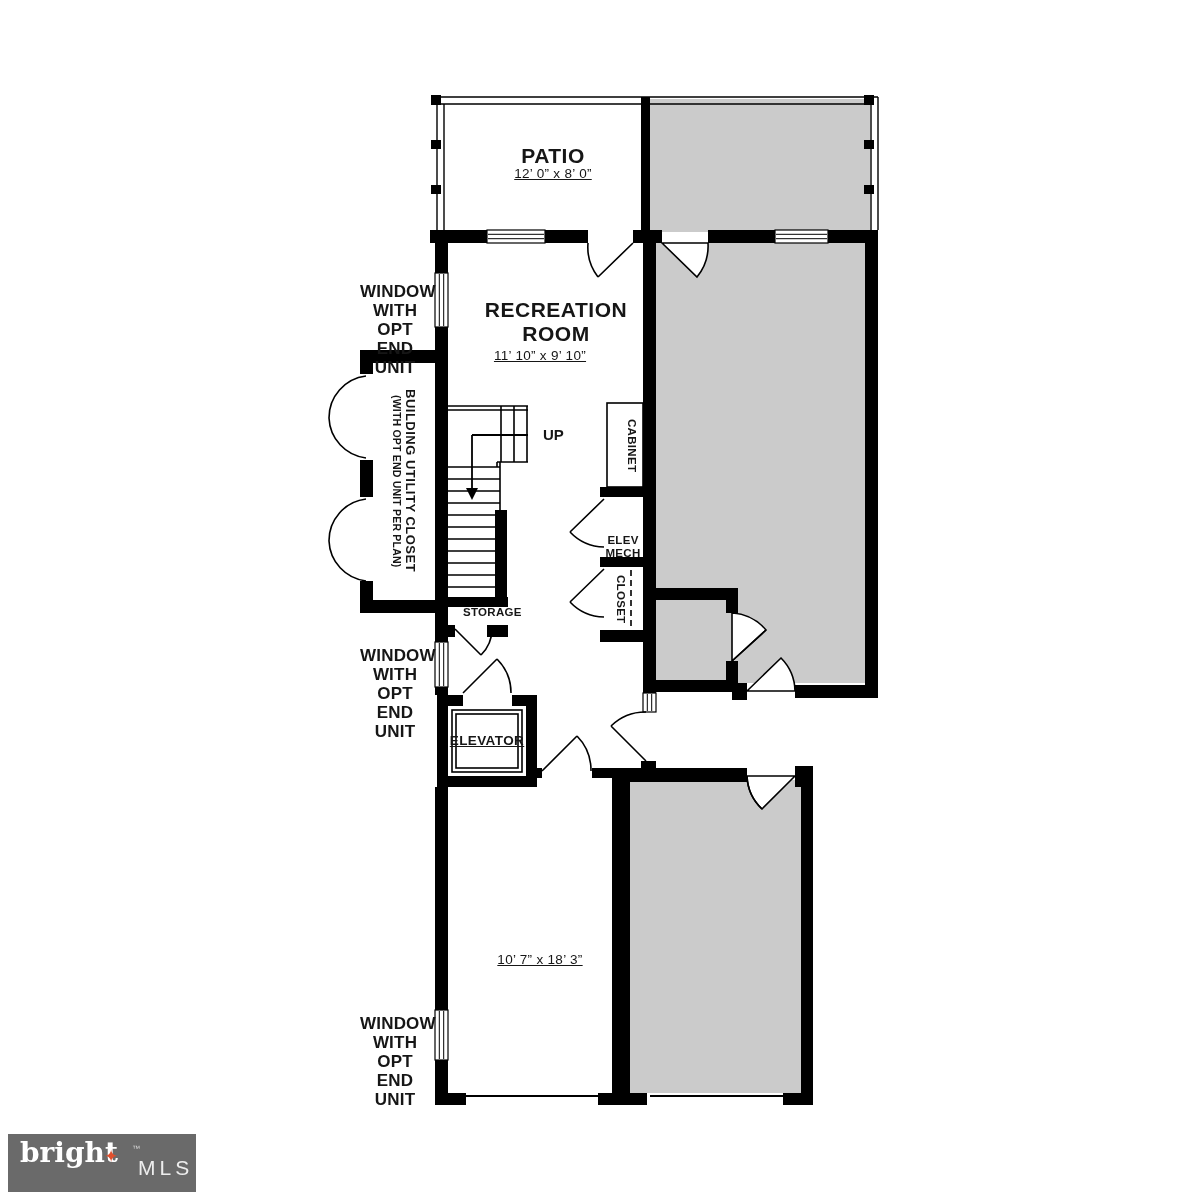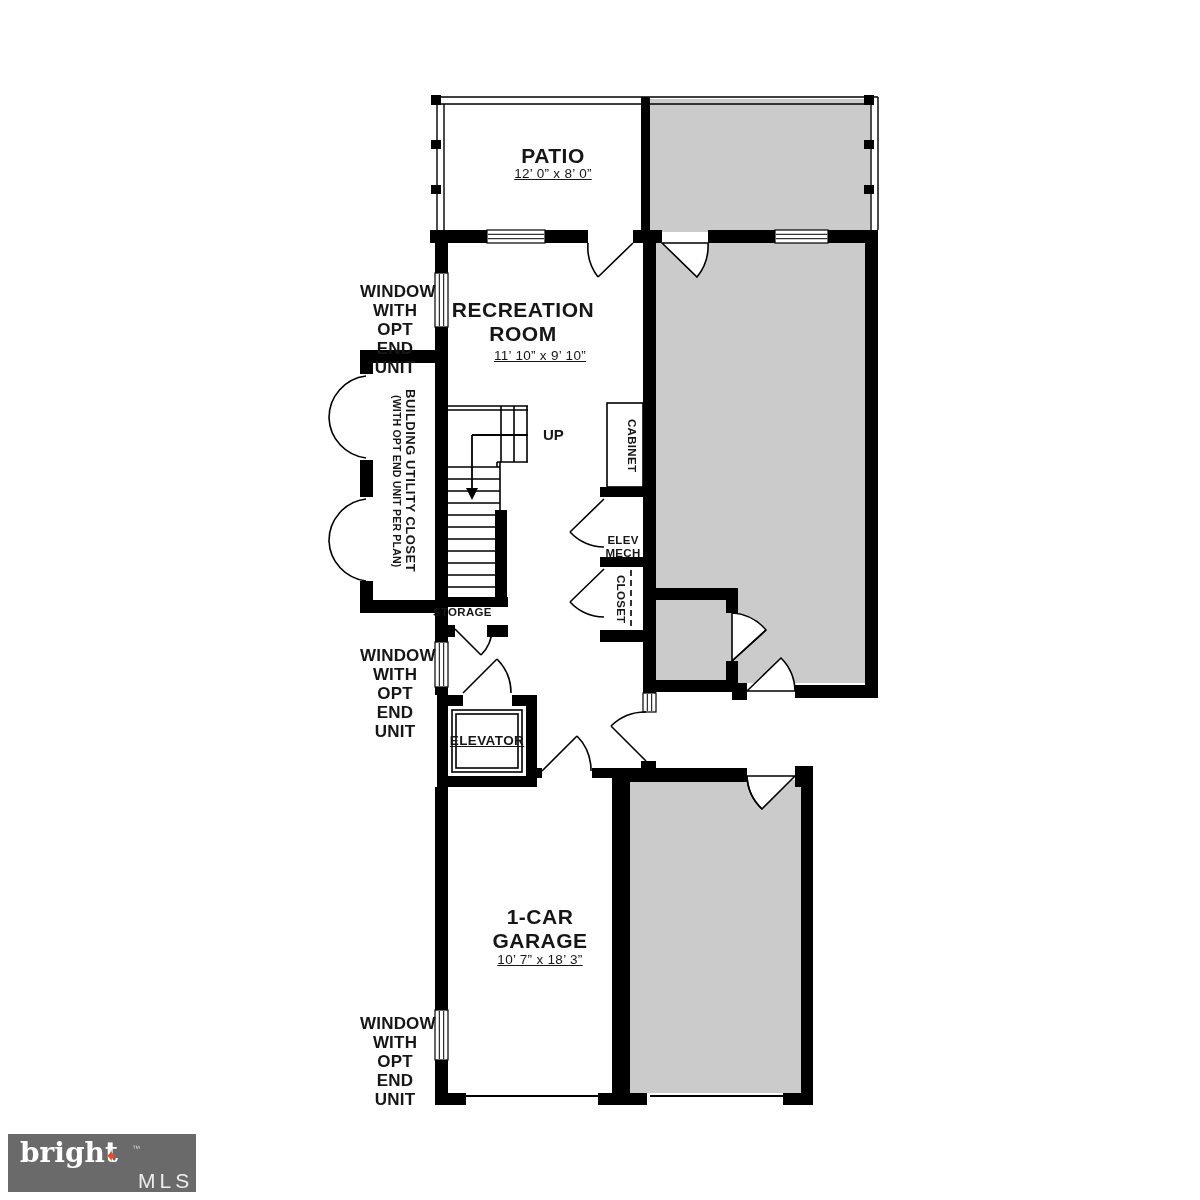--- a/index.html
+++ b/index.html
@@ -16,21 +16,21 @@
   .util-note{font-weight:700;font-size:10.5px;letter-spacing:.2px;}
   .up-lbl{font-weight:700;font-size:15px;}
   .elevator-lbl{font-weight:700;font-size:13.5px;letter-spacing:.4px;}
   
   #logo{position:absolute;left:8px;top:1134px;width:188px;height:58px;background:#6a6a6a;}
   #logo .bright{position:absolute;left:12px;top:2px;font-family:"DejaVu Serif",serif;
                 font-weight:700;font-size:28px;color:#ffffff;letter-spacing:0px;}
   #logo .star{position:absolute;left:96px;top:12px;font-size:17px;color:#e0502e;}
   #logo .tm{position:absolute;left:124px;top:10px;font-size:8px;color:#d5d5d5;}
   #logo .mls{position:absolute;left:130px;top:22px;font-size:21px;color:#ededed;
-             font-weight:400;letter-spacing:4px;margin-top:13px;}
+             font-weight:400;letter-spacing:4px;}
 </style>
 </head>
 <body>
 
 <div id="stage">
 
 <svg id="plan-svg" width="1200" height="1200" viewBox="0 0 1200 1200">
 
   <g fill="#cbcbcb">
     <rect x="650" y="99" width="220" height="133"></rect>
@@ -176,45 +176,44 @@
     <rect x="456" y="714" width="62" height="54" stroke-width="1.6"></rect>
     <path d="M631,570 V628" stroke-width="1.6" stroke-dasharray="6,4"></path>
     <path d="M466,1096 H598" stroke-width="2"></path>
     <path d="M650,1096 H783" stroke-width="2"></path>
   </g>
 </svg>
 
 <div class="lbl room-name" style="left:493px;top:144px;width:120px;">PATIO</div>
 <div class="lbl room-dims" style="left:493px;top:166px;width:120px;">12’ 0” x 8’ 0”</div>
 
-<div class="lbl room-name" style="left:445px;top:298px;width:156px;">RECREATION ROOM</div>
+<div class="lbl room-name" style="left:478px;top:298px;width:156px;">RECREATION ROOM</div>
 <div class="lbl room-dims" style="left:462px;top:348px;width:156px;">11’ 10” x 9’ 10”</div>
 
 <div class="lbl small-note" style="left:360px;top:282px;width:70px;">WINDOW WITH OPT END UNIT</div>
 <div class="lbl small-note" style="left:360px;top:646px;width:70px;">WINDOW WITH OPT END UNIT</div>
 <div class="lbl small-note" style="left:360px;top:1014px;width:70px;">WINDOW WITH OPT END UNIT</div>
 
 <div class="lbl vert" style="left:374px;top:362px;height:238px;width:44px;">
   <div class="util-main">BUILDING UTILITY CLOSET</div>
   <div class="util-note">(WITH OPT END UNIT PER PLAN)</div>
 </div>
 
 <div class="lbl up-lbl" style="left:533px;top:426px;width:30px;text-align:left;margin-left:10px;">UP</div>
 
 <div class="lbl vert tiny-room" style="left:612px;top:406px;height:80px;width:26px;">CABINET</div>
 
 <div class="lbl tiny-room" style="left:599px;top:508px;width:48px;line-height:1.15;margin-top:26px;">ELEV MECH</div>
 
 <div class="lbl vert tiny-room" style="left:605px;top:568px;height:62px;width:22px;">CLOSET</div>
 
-<div class="lbl tiny-room" style="left:433px;top:606px;width:58px;">STORAGE</div>
+<div class="lbl tiny-room" style="left:463px;top:606px;width:58px;">STORAGE</div>
 
 <div class="lbl elevator-lbl" style="left:440px;top:733px;width:94px;text-decoration:underline;">ELEVATOR</div>
 
-<div class="lbl room-name" style="left:472px;top:905px;width:136px;">1-CAR GARAGE</div>
 <div class="lbl room-dims" style="left:462px;top:952px;width:156px;">10’ 7” x 18’ 3”</div>
 
 <div id="logo">
   <span class="bright">bright</span>
   <span class="star">✦</span>
   <span class="tm">™</span>
   <span class="mls">MLS</span>
 </div>
 
 </div>

